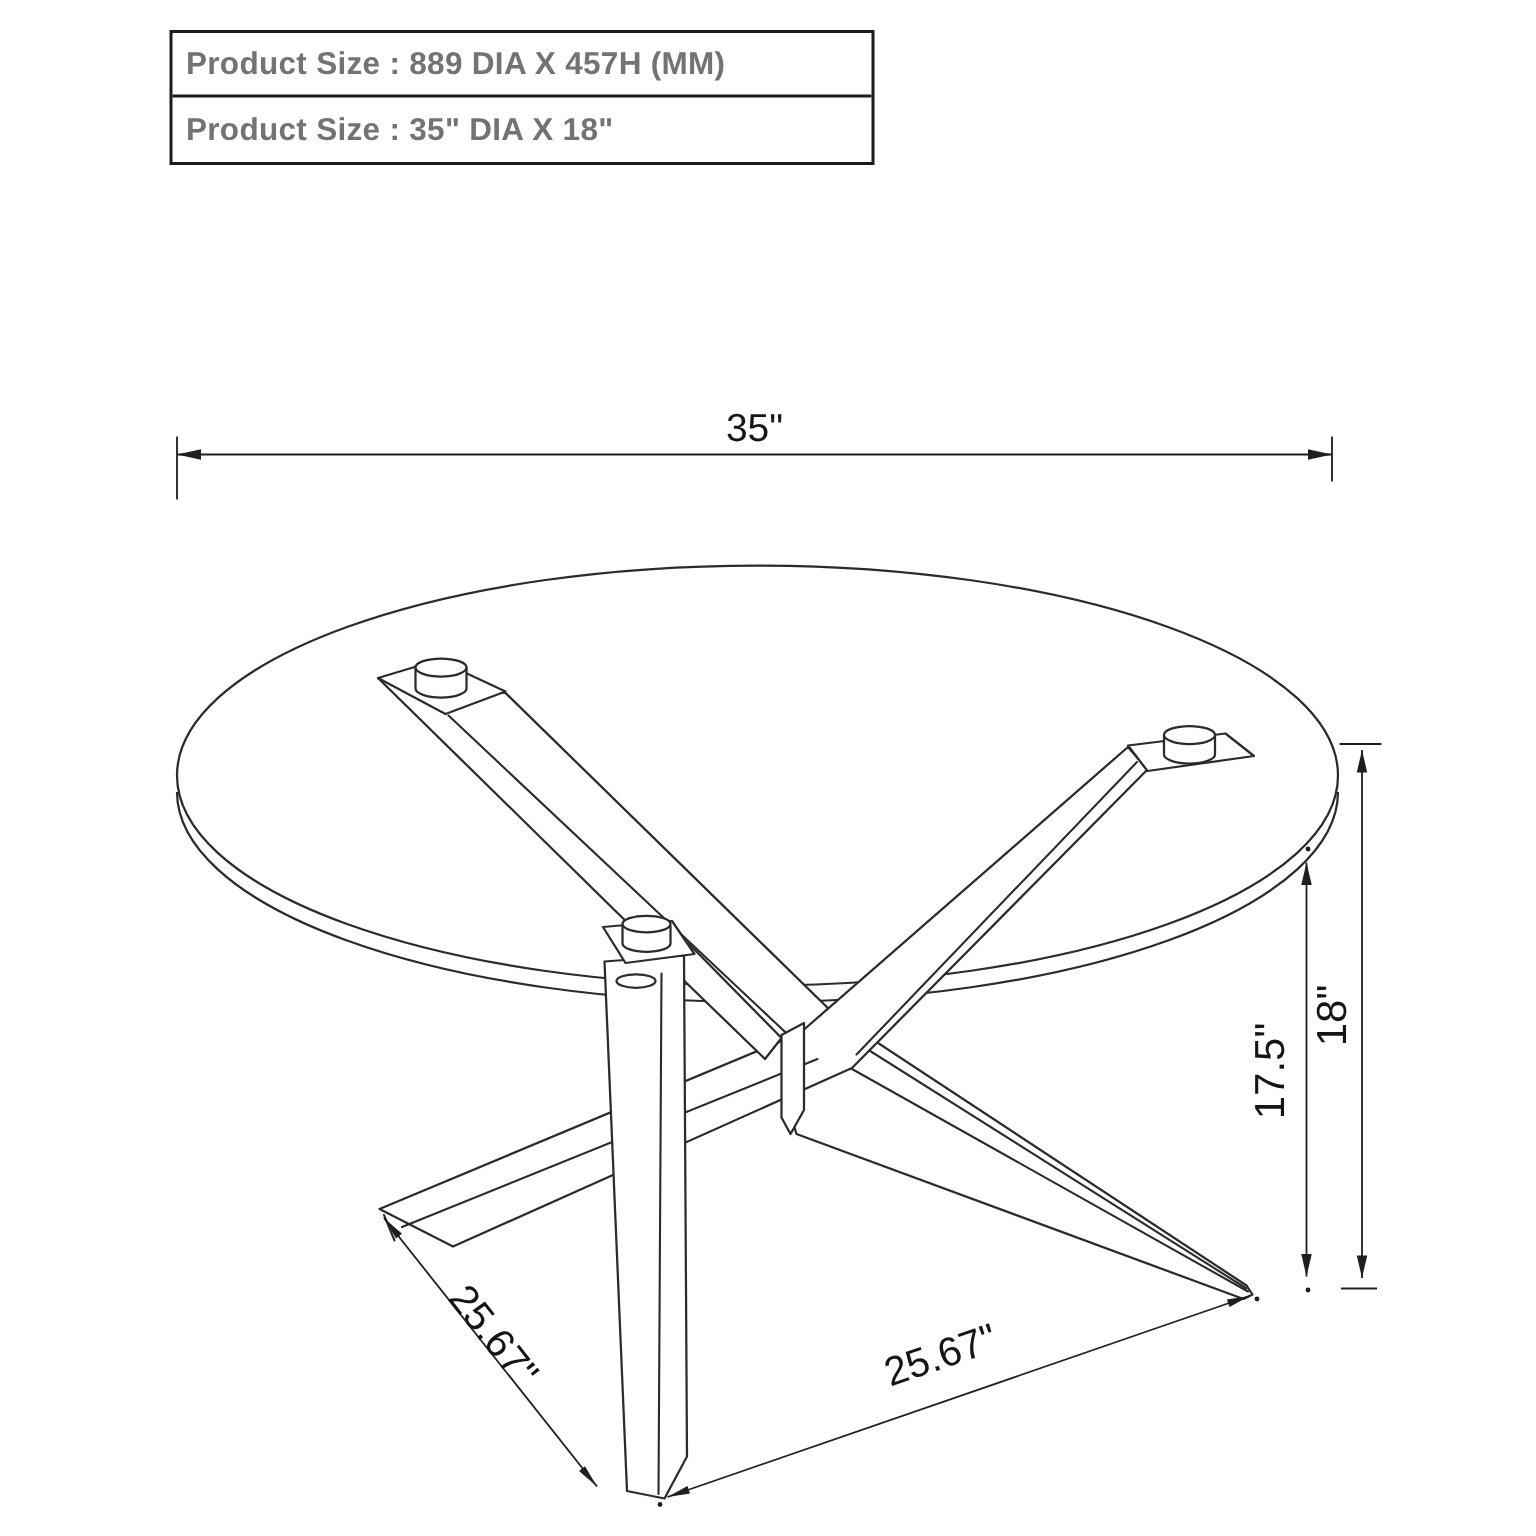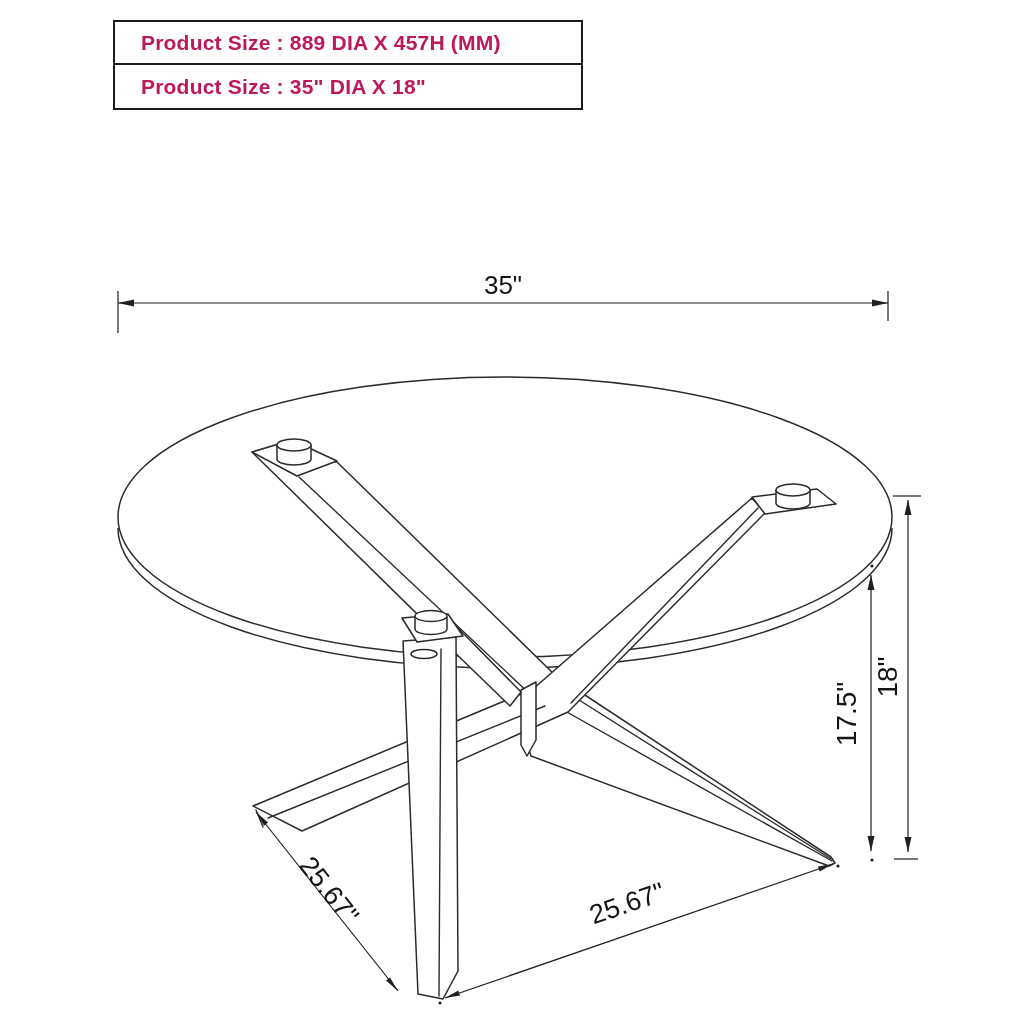--- a/index.html
+++ b/index.html
@@ -1,21 +1,21 @@
 <!DOCTYPE html>
 <html><head>
 <meta charset="utf-8">
 <style>
   html,body{margin:0;padding:0;background:#ffffff;}
   body{width:1024px;height:1024px;position:relative;overflow:hidden;
        font-family:"Liberation Sans", sans-serif;color:#111;}
   .spec-table{position:absolute;left:113px;top:20px;width:470px;
       border:2px solid #1c1c1c;background:#fff;box-sizing:border-box;}
-  .spec-row{height:43px;display:flex;align-items:center;padding-left:26px;
-      font-weight:bold;font-size:21px;letter-spacing:0.2px;color:#be185d;
+  .spec-row{height:43px;display:flex;align-items:center;padding-left:9px;
+      font-weight:bold;font-size:21px;letter-spacing:0.2px;color:#737373;
       box-sizing:border-box;}
   .spec-row:first-child{border-bottom:2px solid #1c1c1c;}
   svg{position:absolute;left:0;top:0;}
   .struct{fill:#ffffff;stroke:#2b2b2b;stroke-width:1.5;stroke-linejoin:round;}
   .strline{fill:none;stroke:#2b2b2b;stroke-width:1.4;stroke-linecap:round;}
   .glass{fill:none;stroke:#2b2b2b;stroke-width:1.5;}
   .dim{stroke:#1f1f1f;stroke-width:1.2;fill:none;}
   .dimarrow{fill:#1f1f1f;stroke:none;}
   .dimtext{fill:#151515;font-family:"Liberation Sans",sans-serif;}
 </style>

